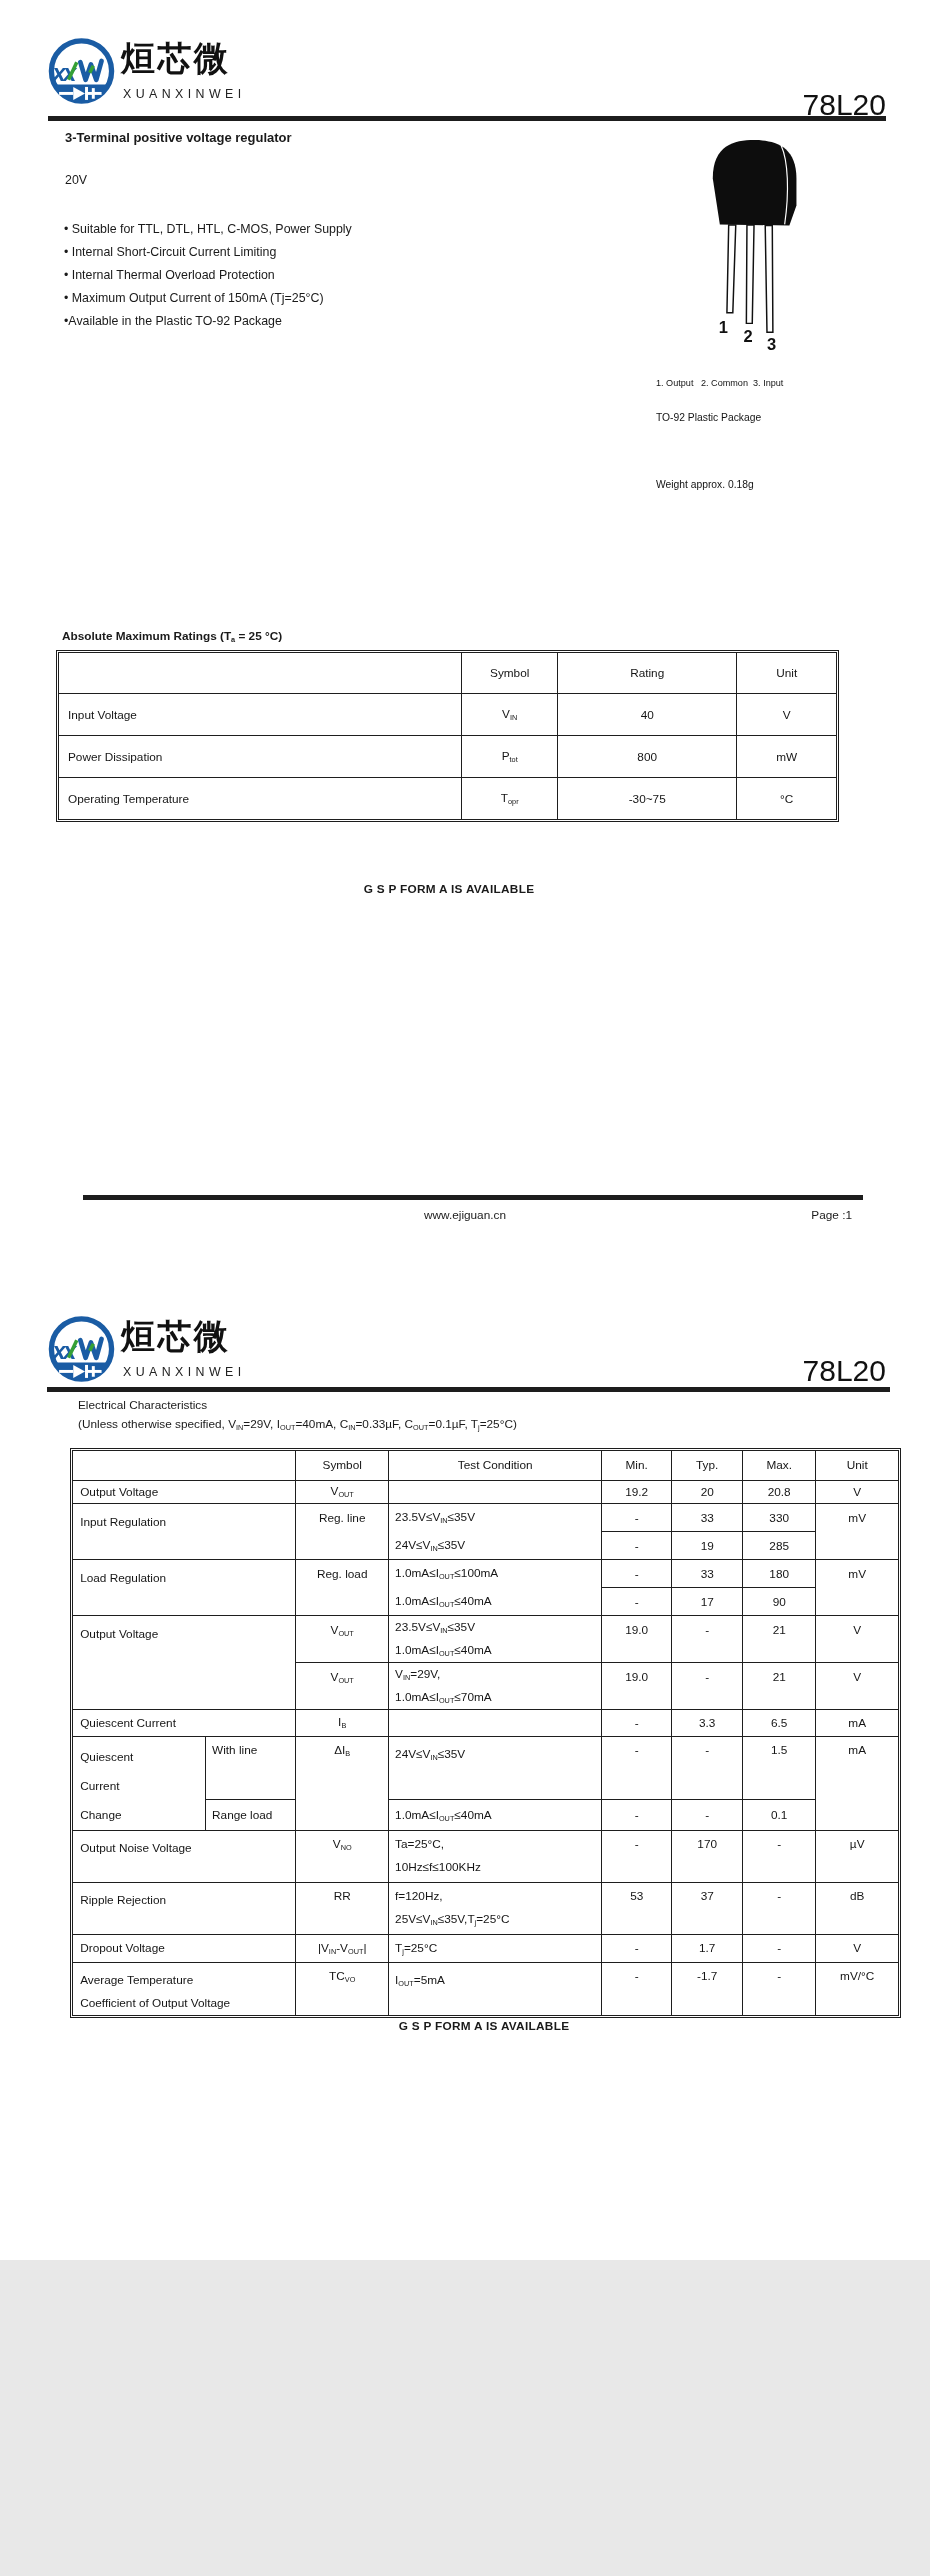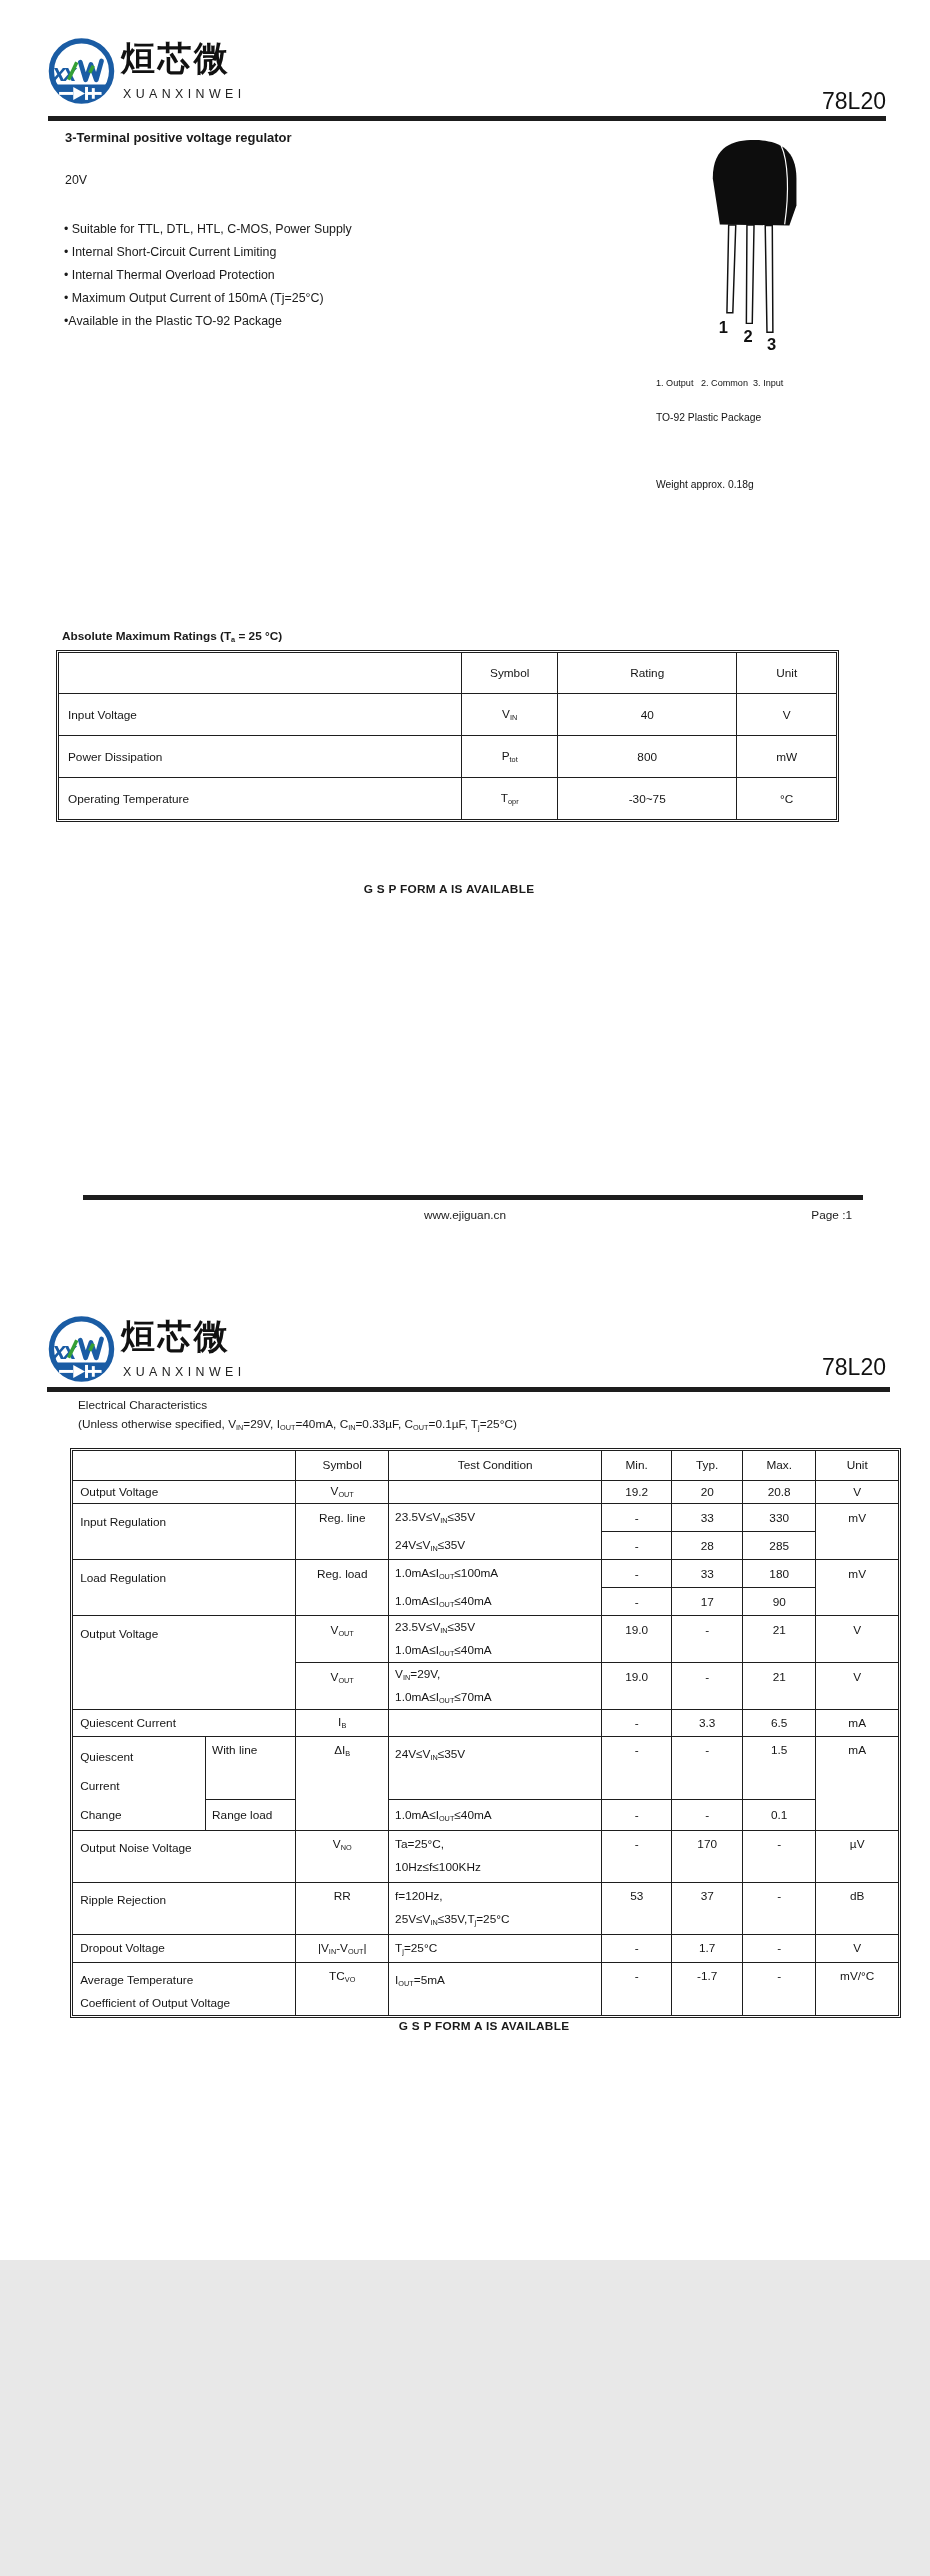--- a/index.html
+++ b/index.html
@@ -8,21 +8,21 @@
     position:relative; width:930px; height:2260px; margin:0 auto;
     background:#ffffff; color:#1a1a1a;
     font-family:"Liberation Sans","DejaVu Sans",sans-serif;
     overflow:hidden;
   }
   .abs { position:absolute; }
 
   
   .brand-cn { font-size:34px; font-weight:bold; letter-spacing:2.4px; color:#111; line-height:1; }
   .brand-en { font-size:12.4px; letter-spacing:4.4px; color:#222; line-height:1; }
-  .partno   { font-size:23px; color:#111; text-align:right; width:177px; line-height:1; }
+  .partno   { font-size:30px; color:#111; text-align:right; width:177px; line-height:1; }
   .hbar     { background:#1d1d1d; }
 
   
   .doc-title { font-size:13px; font-weight:bold; }
   .plain21   { font-size:12.4px; }
   .feature   { font-size:12.4px; height:23px; line-height:23px; white-space:pre; }
   .pin-desc  { font-size:9.1px; white-space:pre; color:#141414; }
   .pkg-line  { font-size:10.3px; color:#141414; }
   .sec-title-bold { font-size:11.8px; font-weight:bold; }
   .sec-title { font-size:11.8px; }
@@ -202,21 +202,21 @@
         <td rowspan="2" class="c vt">Reg. line</td>
         <td class="cond nbb">23.5V≤V<sub>IN</sub>≤35V</td>
         <td class="c">-</td>
         <td class="c">33</td>
         <td class="c">330</td>
         <td rowspan="2" class="c vt">mV</td>
       </tr>
       <tr style="height:28px">
         <td class="cond nbt">24V≤V<sub>IN</sub>≤35V</td>
         <td class="c">-</td>
-        <td class="c">28</td>
+        <td class="c">19</td>
         <td class="c">285</td>
       </tr>
       <tr style="height:28px">
         <td colspan="2" rowspan="2" class="p vt">Load Regulation</td>
         <td rowspan="2" class="c vt">Reg. load</td>
         <td class="cond nbb">1.0mA≤I<sub>OUT</sub>≤100mA</td>
         <td class="c">-</td>
         <td class="c">33</td>
         <td class="c">180</td>
         <td rowspan="2" class="c vt">mV</td>

